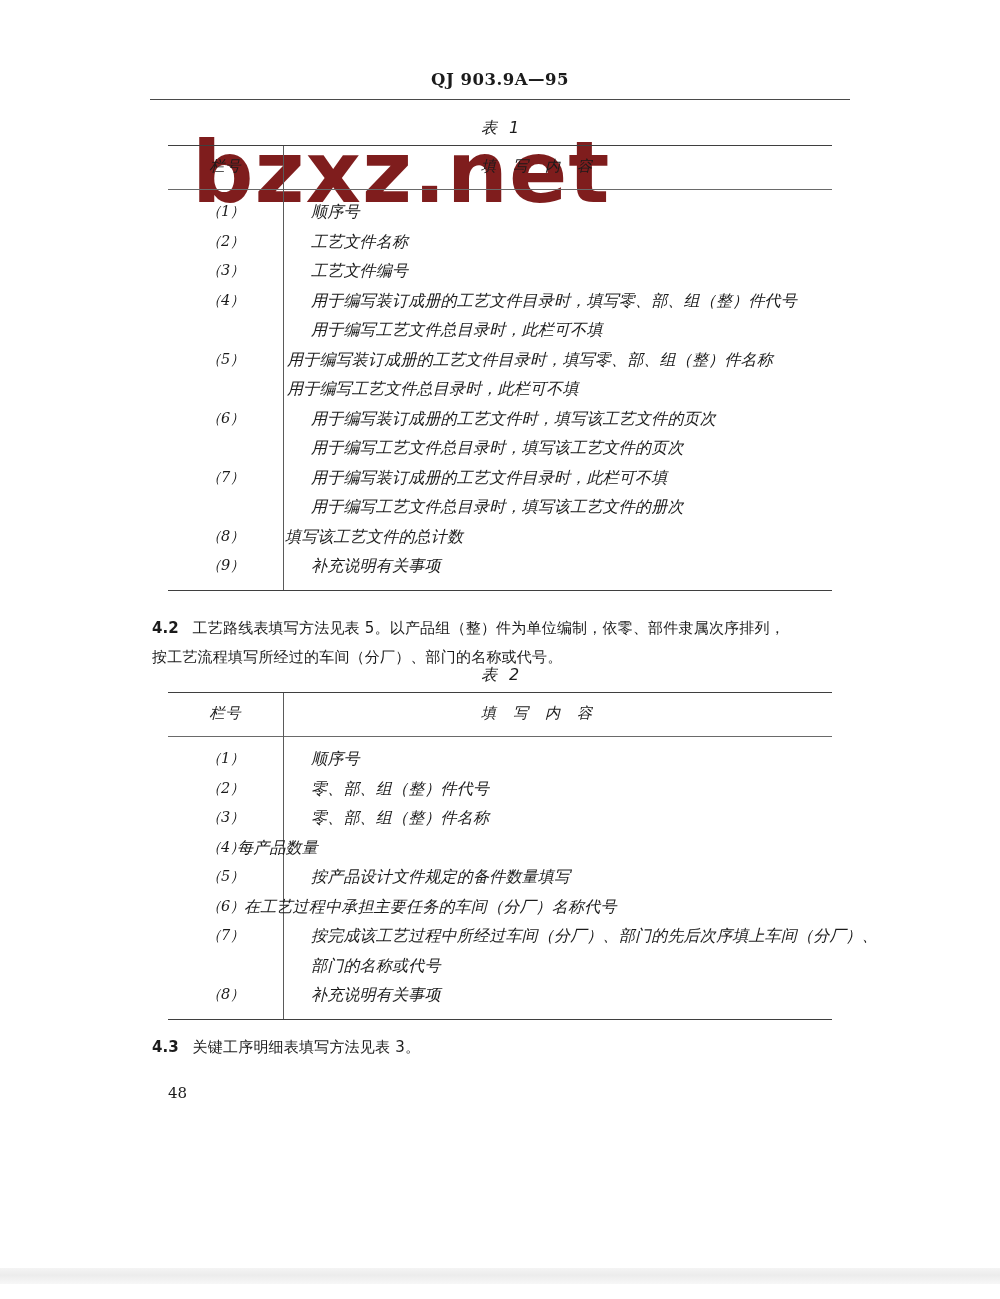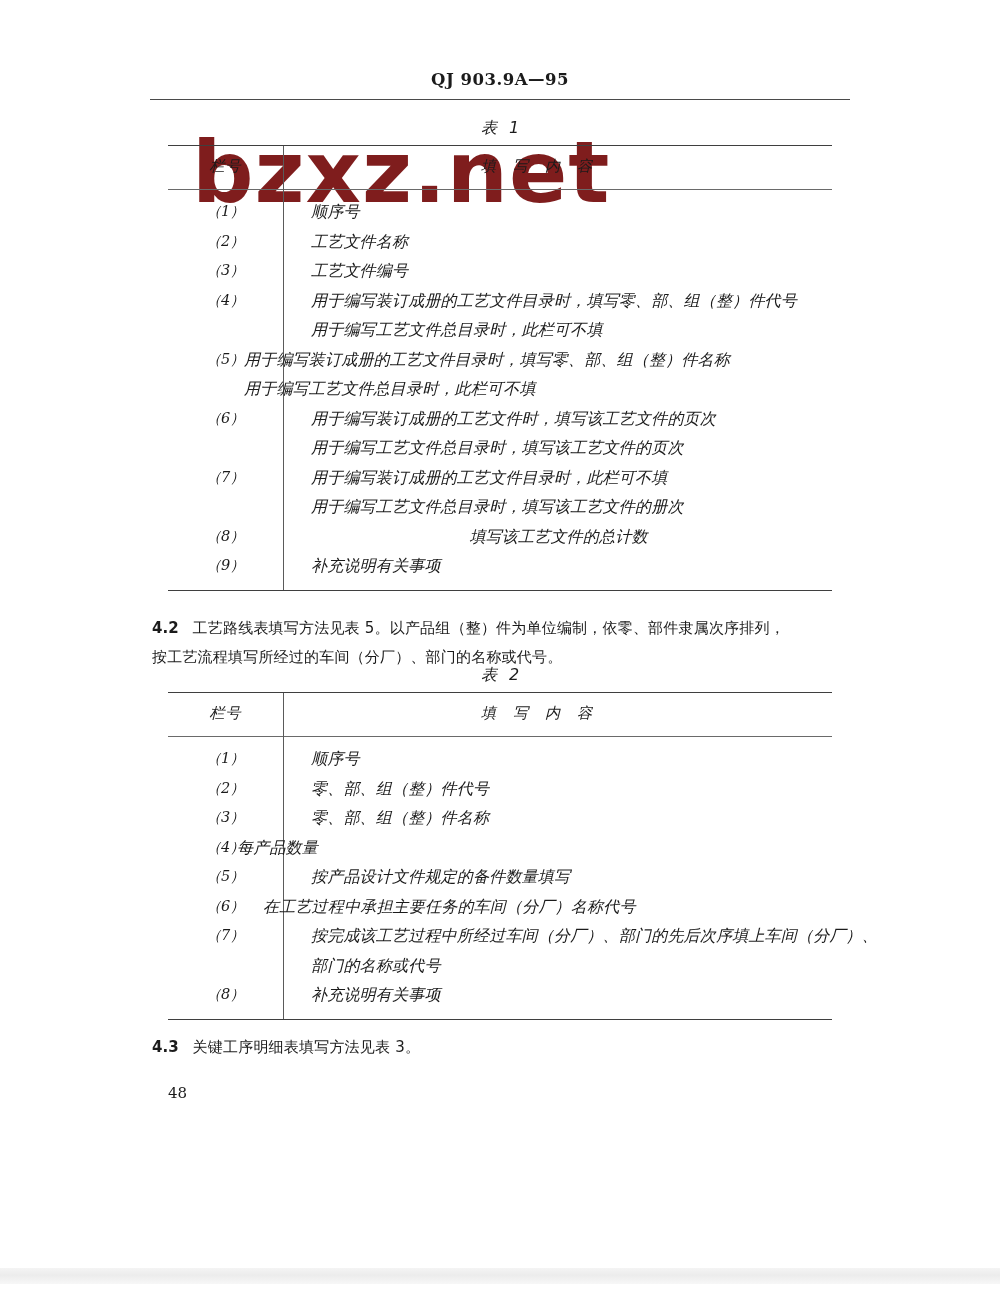--- a/index.html
+++ b/index.html
@@ -239,21 +239,21 @@
         <div class="trow">
           <div class="cell-num">（4）</div>
           <div class="cell-txt" style="margin-left:143px;">
             <span class="l2">用于编写装订成册的工艺文件目录时，填写零、部、组（整）件代号</span>
             <span class="l2">用于编写工艺文件总目录时，此栏可不填</span>
           </div>
         </div>
 
         <div class="trow">
           <div class="cell-num">（5）</div>
-          <div class="cell-txt" style="margin-left:76px;">
+          <div class="cell-txt" style="margin-left:119px;">
             <span class="l2">用于编写装订成册的工艺文件目录时，填写零、部、组（整）件名称</span>
             <span class="l2">用于编写工艺文件总目录时，此栏可不填</span>
           </div>
         </div>
 
         <div class="trow">
           <div class="cell-num">（6）</div>
           <div class="cell-txt" style="margin-left:143px;">
             <span class="l2">用于编写装订成册的工艺文件时，填写该工艺文件的页次</span>
             <span class="l2">用于编写工艺文件总目录时，填写该工艺文件的页次</span>
@@ -263,21 +263,21 @@
         <div class="trow">
           <div class="cell-num">（7）</div>
           <div class="cell-txt" style="margin-left:143px;">
             <span class="l2">用于编写装订成册的工艺文件目录时，此栏可不填</span>
             <span class="l2">用于编写工艺文件总目录时，填写该工艺文件的册次</span>
           </div>
         </div>
 
         <div class="trow">
           <div class="cell-num">（8）</div>
-          <div class="cell-txt" style="margin-left:117px;text-align:center;">
+          <div class="cell-txt" style="margin-left:117px;">
             <span class="l2">填写该工艺文件的总计数</span>
           </div>
         </div>
 
         <div class="trow">
           <div class="cell-num">（9）</div>
           <div class="cell-txt" style="margin-left:143px;">
             <span class="l2">补充说明有关事项</span>
           </div>
         </div>
@@ -340,21 +340,21 @@
 
         <div class="trow">
           <div class="cell-num">（5）</div>
           <div class="cell-txt" style="margin-left:143px;">
             <span class="l2">按产品设计文件规定的备件数量填写</span>
           </div>
         </div>
 
         <div class="trow">
           <div class="cell-num">（6）</div>
-          <div class="cell-txt" style="margin-left:95px;">
+          <div class="cell-txt" style="margin-left:76px;">
             <span class="l2">在工艺过程中承担主要任务的车间（分厂）名称代号</span>
           </div>
         </div>
 
         <div class="trow">
           <div class="cell-num">（7）</div>
           <div class="cell-txt" style="margin-left:143px;">
             <span class="l2">按完成该工艺过程中所经过车间（分厂）、部门的先后次序填上车间（分厂）、</span>
             <span class="l2">部门的名称或代号</span>
           </div>

